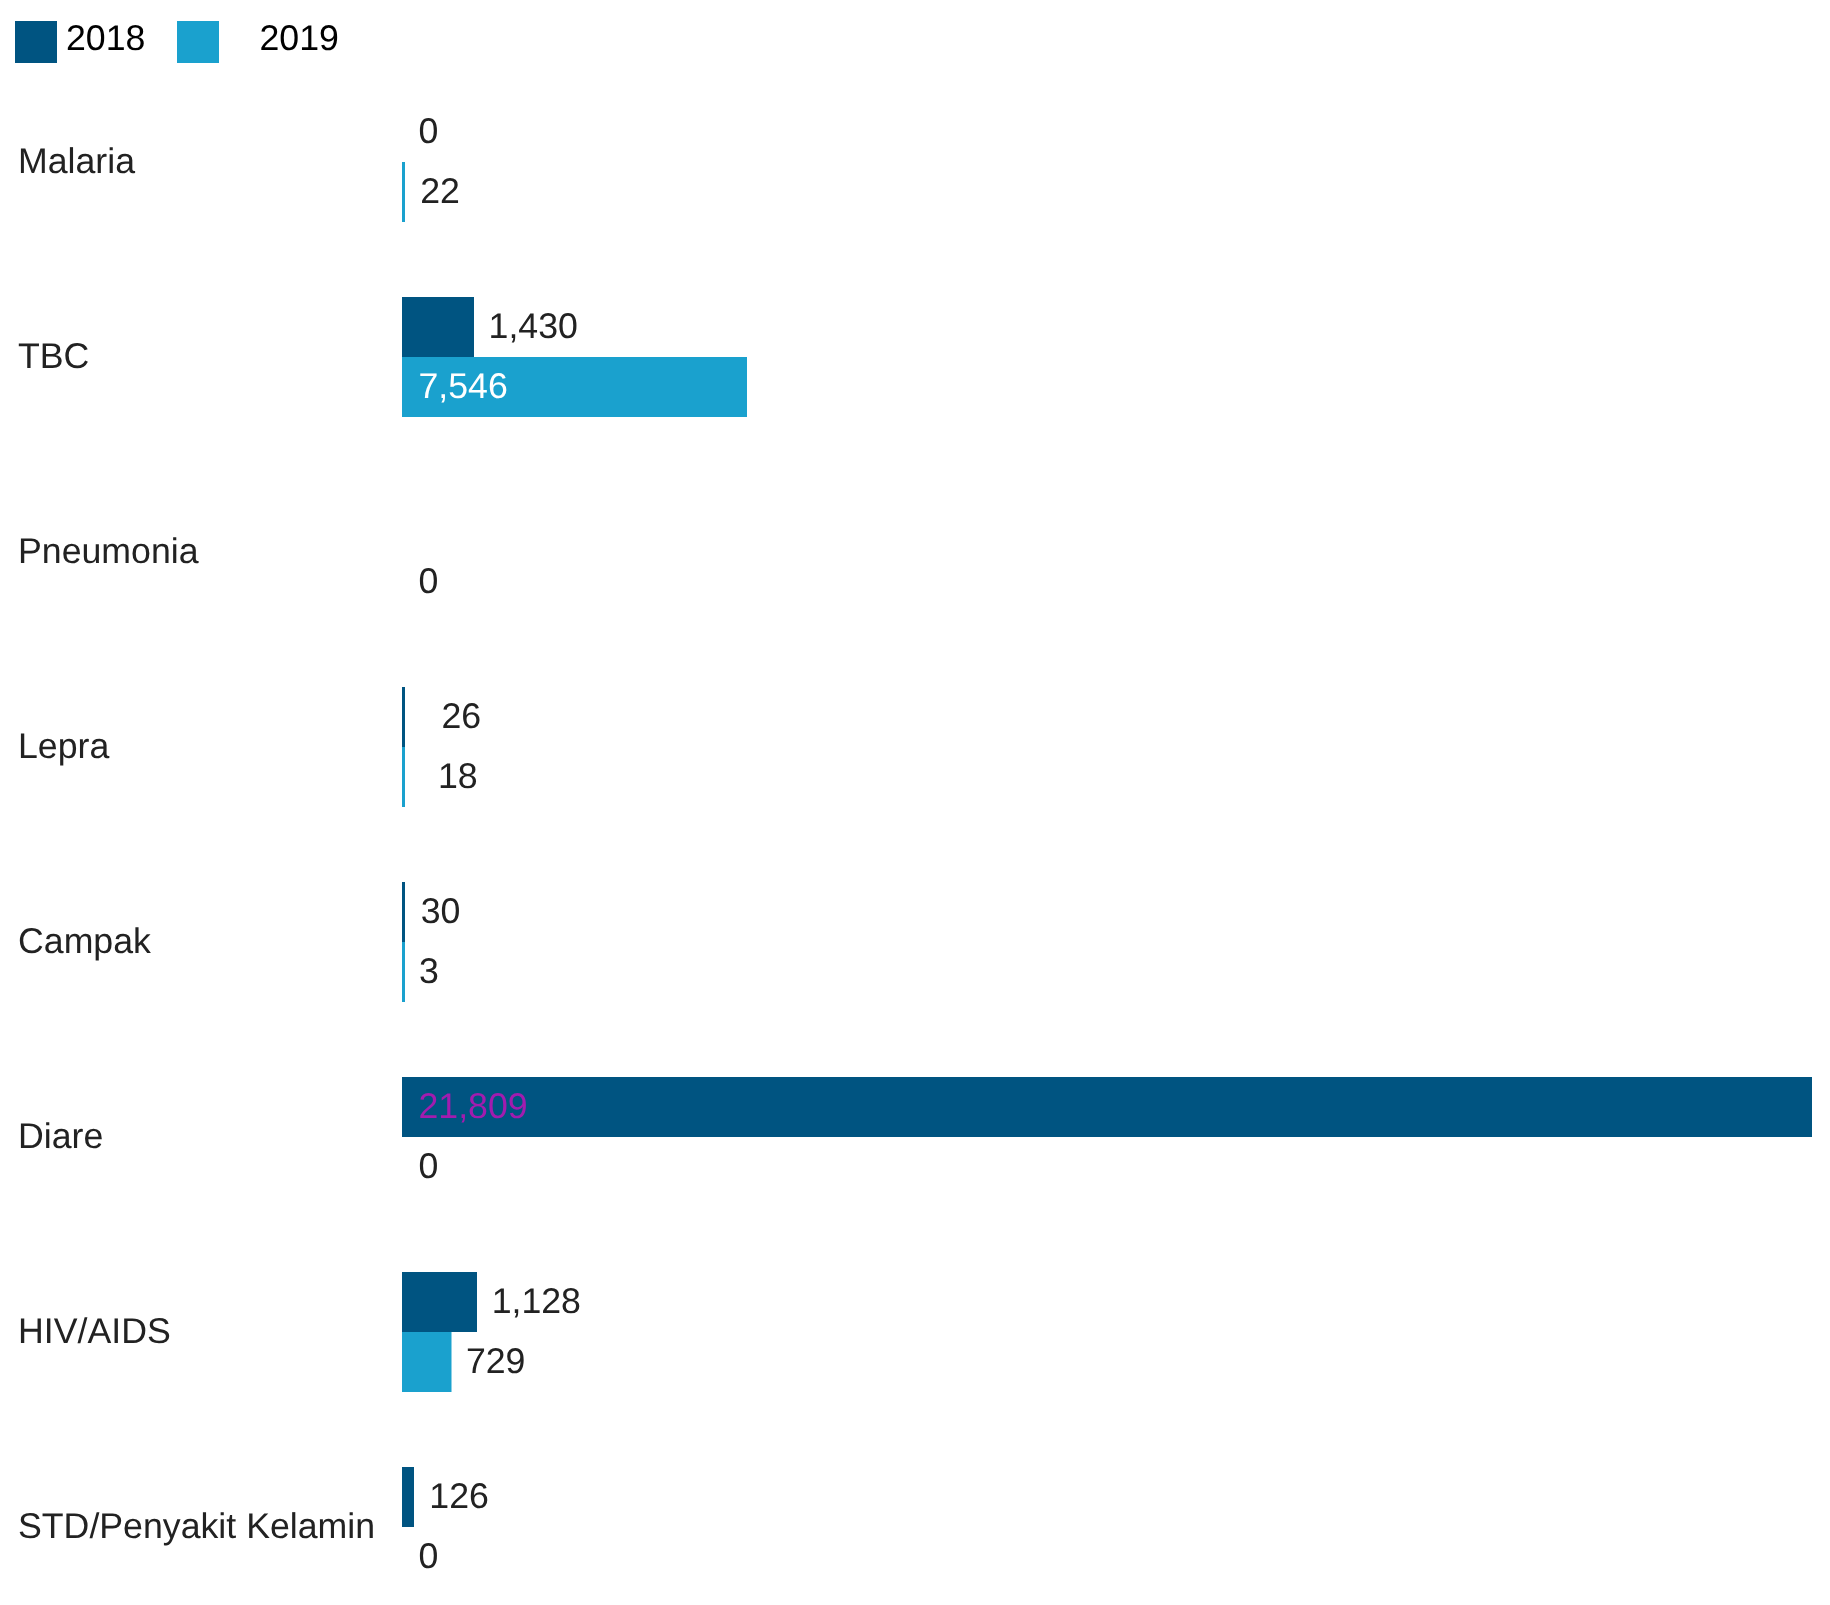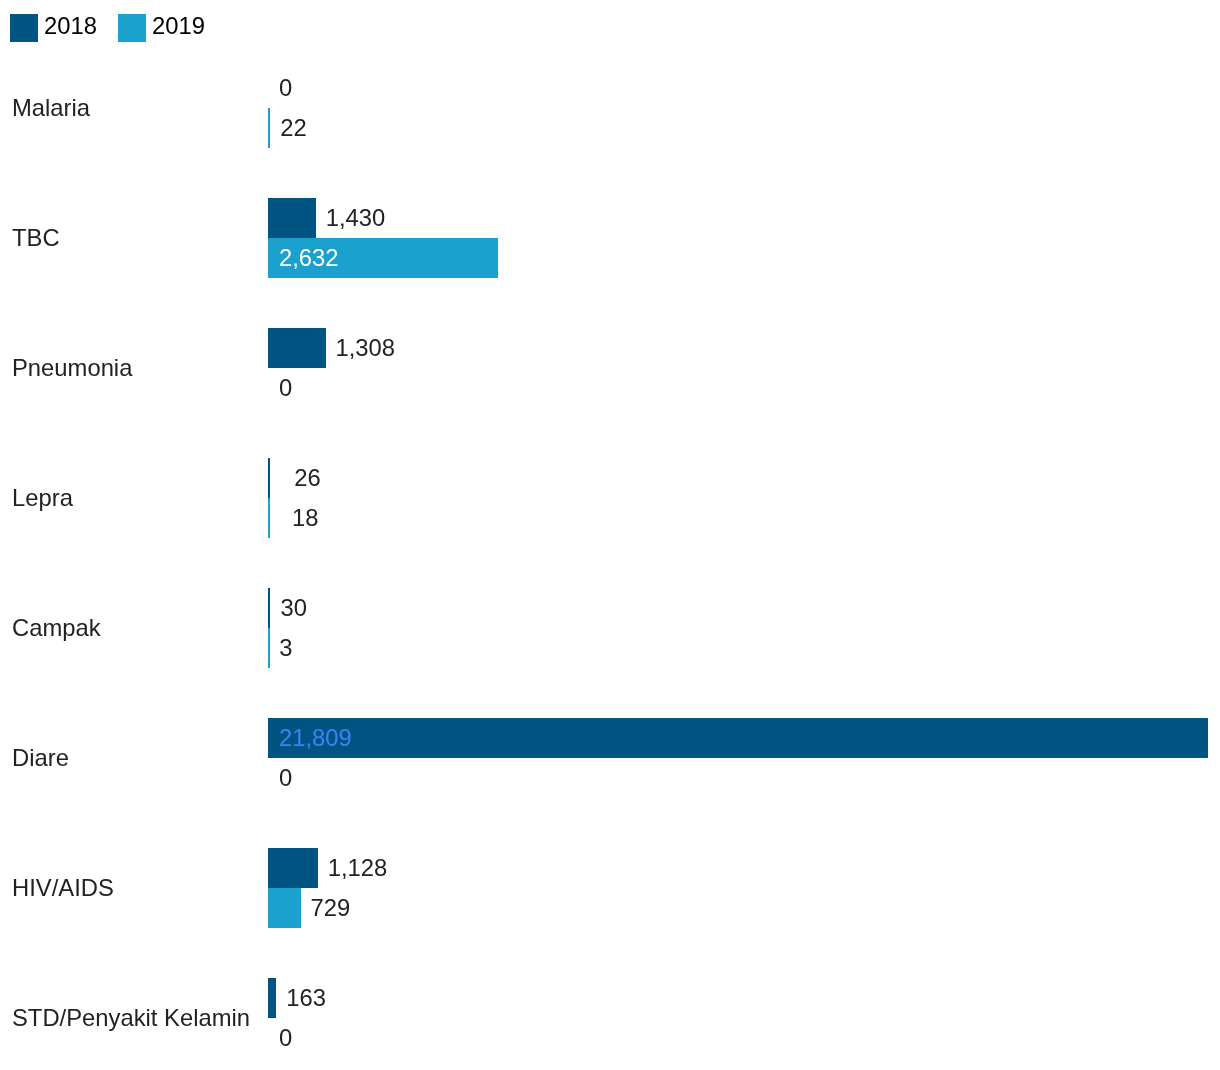--- a/index.html
+++ b/index.html
@@ -31,21 +31,21 @@
     top: 14px;
     height: 28px;
     display: flex;
     align-items: flex-start;
   }
   .legend-item {
     display: flex;
     align-items: flex-start;
     height: 28px;
   }
-  .legend-item + .legend-item { margin-left: 21px; }
+  .legend-item + .legend-item { margin-left: 21px; gap: 21px; }
   .legend-swatch {
     width: 28px;
     height: 28px;
     flex: 0 0 28px;
   }
   .legend-label {
     font-size: 23.8px;
     line-height: 26px;
     color: #000000;
     margin-left: 6px;
@@ -132,30 +132,26 @@
     </div>
 
     <div class="bar-group" style="top:197.5px">
       <div class="cat-label">TBC</div>
       <div class="bar-row series-0">
         <div class="bar-rect" style="width: 47.71px; background: rgb(0, 84, 129);"></div>
         <span class="bar-value" style="margin-left: 10px;">1,430</span>
       </div>
       <div class="bar-row series-1">
         <div class="bar-rect" style="width: 229.53px; background: rgb(26, 161, 206);"></div>
-        <span class="bar-value" style="margin-left: -218.516px; color: rgb(255, 255, 255);">2,632</span>
+        <span class="bar-value" style="margin-left: -218.516px; color: rgb(255, 255, 255);">7,546</span>
       </div>
     </div>
 
     <div class="bar-group" style="top:327.5px">
       <div class="cat-label">Pneumonia</div>
-      <div class="bar-row series-0">
-        <div class="bar-rect" style="width: 57.5287px; background: rgb(0, 84, 129);"></div>
-        <span class="bar-value" style="margin-left: 10px;">1,308</span>
-      </div>
       <div class="bar-row series-1">
         <div class="bar-rect" style="width:0.0000px;background:#1aa1ce"></div>
         <span class="bar-value" style="margin-left: 11px;">0</span>
       </div>
     </div>
 
     <div class="bar-group" style="top:457.5px">
       <div class="cat-label">Lepra</div>
       <div class="bar-row series-0">
         <div class="bar-rect" style="width: 2.31968px; background: rgb(0, 84, 129);"></div>
@@ -176,21 +172,21 @@
       <div class="bar-row series-1">
         <div class="bar-rect" style="width:2.0000px;background:#1aa1ce"></div>
         <span class="bar-value" style="margin-left: 9.32919px;">3</span>
       </div>
     </div>
 
     <div class="bar-group" style="top:717.5px">
       <div class="cat-label">Diare</div>
       <div class="bar-row series-0">
         <div class="bar-rect" style="width:940.4000px;background:#005481"></div>
-        <span class="bar-value" style="margin-left: -929.391px; color: #3b82f6;">21,809</span>
+        <span class="bar-value" style="margin-left: -929.391px; color: #a21caf;">21,809</span>
       </div>
       <div class="bar-row series-1">
         <div class="bar-rect" style="width:0.0000px;background:#1aa1ce"></div>
         <span class="bar-value" style="margin-left: 11px;">0</span>
       </div>
     </div>
 
     <div class="bar-group" style="top:847.5px">
       <div class="cat-label">HIV/AIDS</div>
       <div class="bar-row series-0">
@@ -200,21 +196,21 @@
       <div class="bar-row series-1">
         <div class="bar-rect" style="width: 32.5942px; background: rgb(26, 161, 206);"></div>
         <span class="bar-value" style="margin-left: 10px;">729</span>
       </div>
     </div>
 
     <div class="bar-group" style="top:977.5px">
       <div class="cat-label">STD/Penyakit Kelamin</div>
       <div class="bar-row series-0">
         <div class="bar-rect" style="width: 8.21956px; background: rgb(0, 84, 129);"></div>
-        <span class="bar-value" style="margin-left: 10px;">163</span>
+        <span class="bar-value" style="margin-left: 10px;">126</span>
       </div>
       <div class="bar-row series-1">
         <div class="bar-rect" style="width:0.0000px;background:#1aa1ce"></div>
         <span class="bar-value" style="margin-left: 11px;">0</span>
       </div>
     </div>
 
   </div>
 </div>
 

